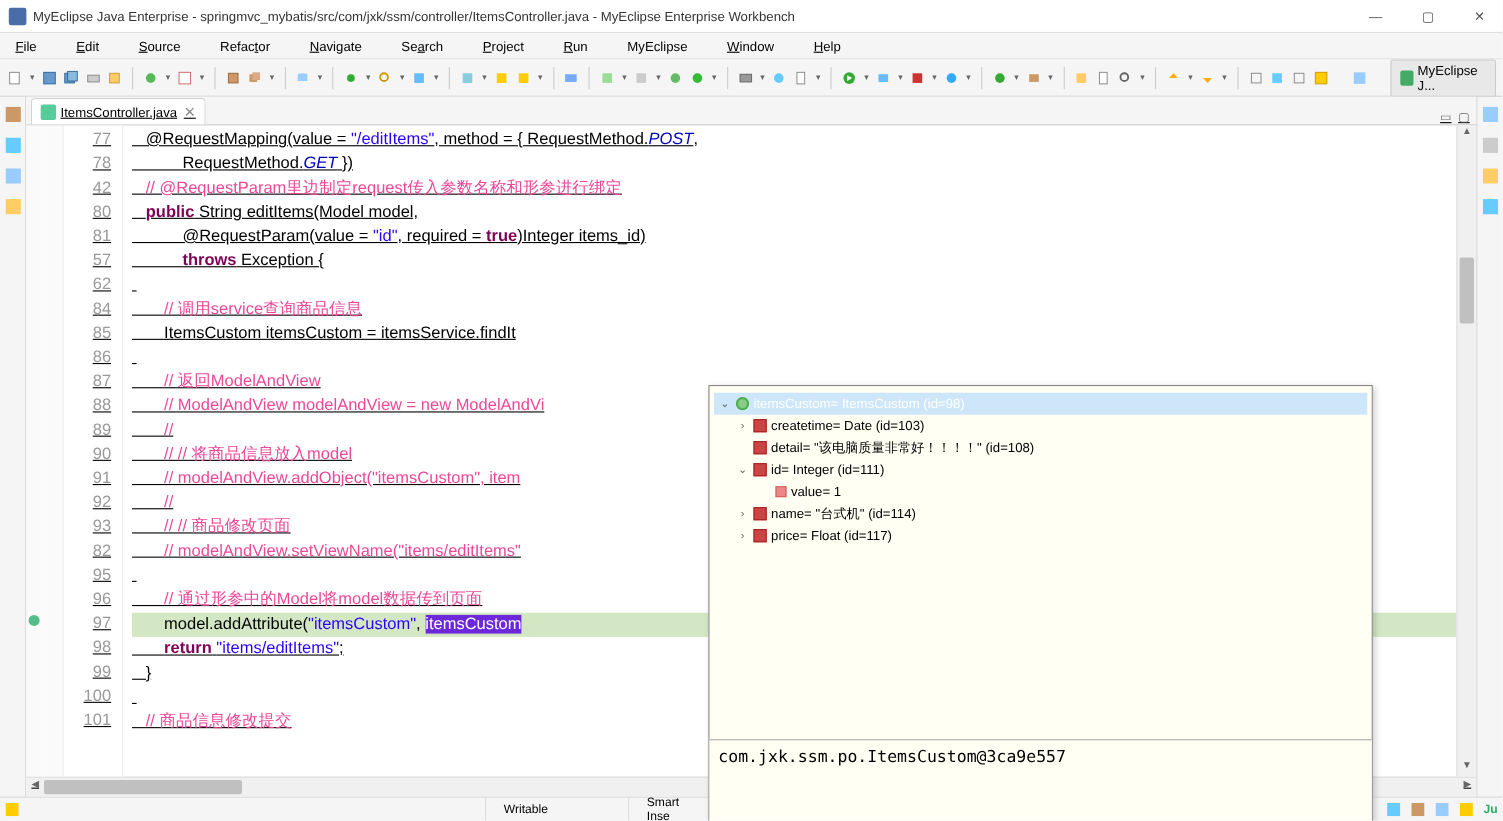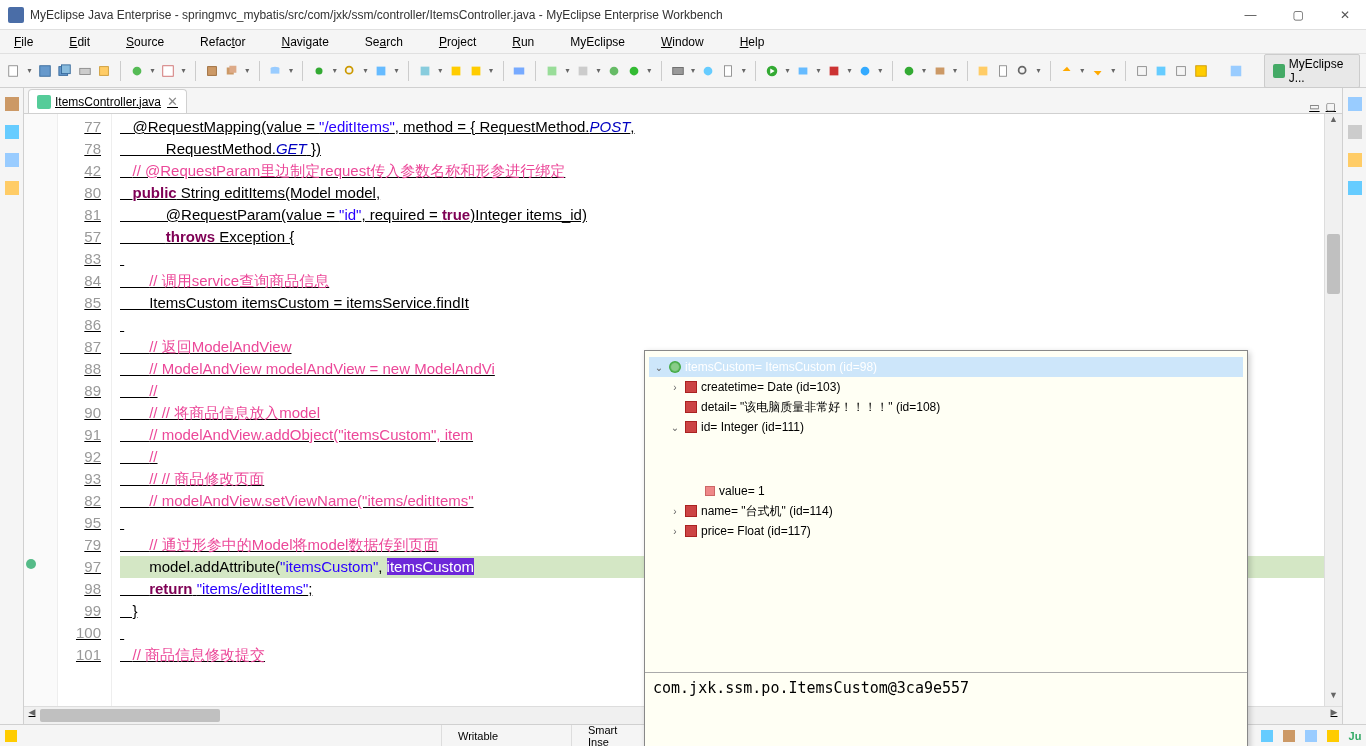--- a/index.html
+++ b/index.html
@@ -62,21 +62,21 @@
 .debug-tree { flex: 1; padding: 6px 4px; font-size: 12px; overflow: auto; }
 .tree-row { display: flex; align-items: center; height: 20px; gap: 4px; cursor: default; padding-left: 4px; }
 .tree-row.sel { background: #cde6fa; }
 .tree-toggle { width: 12px; text-align: center; color: #666; font-size: 10px; cursor: pointer; }
 .tree-icon { width: 12px; height: 12px; display: inline-block; }
 .ti-green { background: radial-gradient(circle, #8c8 40%, #4a4 60%); border-radius: 50%; }
 .ti-red { background: #c44; border: 1px solid #a22; }
 .ti-prim { background: #e88; border: 1px solid #c66; width: 10px; height: 10px; }
 .tree-label { white-space: nowrap; }
 .tree-row.d1 { padding-left: 20px; }
-.tree-row.d2 { padding-left: 40px; margin-top: 44px; }
+.tree-row.d2 { padding-left: 40px; }
 .debug-detail { height: 120px; border-top: 1px solid #aaa; padding: 6px 8px; font-family: Consolas, monospace; font-size: 15px; background: #fffff4; }
 
 .statusbar { height: 22px; background: #f5f5f5; border-top: 1px solid #d0d0d0; display: flex; align-items: center; font-size: 11px; }
 .statusbar .seg { padding: 0 16px; border-right: 1px solid #ddd; height: 100%; display: flex; align-items: center; }
 .statusbar .fill { flex: 1; }
 .statusbar .sicon { width: 14px; height: 14px; margin: 0 4px; cursor: pointer; display: inline-flex; align-items: center; justify-content: center; }
 .statusbar .watermark { color: #bbb; margin-right: 12px; font-size: 11px; }
 
 .marker-col { width: 14px; background: #fafafa; position: relative; }
 .marker-col .bp { position: absolute; left: 2px; width: 10px; height: 10px; background: #5b8; border-radius: 50%; }
@@ -400,34 +400,34 @@
         <div class="bp" style="top:445px"></div>
       </div>
       <div class="ruler"></div>
       <div class="gutter" id="gutter">
           <div>77</div>
           <div>78</div>
           <div>42</div>
           <div>80</div>
           <div>81</div>
           <div>57</div>
-          <div>83</div>
+          <div>62</div>
           <div>84</div>
           <div>85</div>
           <div>86</div>
           <div>87</div>
           <div>88</div>
           <div>89</div>
           <div>90</div>
           <div>91</div>
           <div>92</div>
           <div>93</div>
           <div>82</div>
           <div>95</div>
-          <div>79</div>
+          <div>96</div>
           <div>97</div>
           <div>98</div>
           <div>99</div>
           <div>100</div>
           <div>101</div>
         </div>
       <div class="code" id="code"><div>   @RequestMapping(value = <span class="str">"/editItems"</span>, method = { RequestMethod.<span class="const">POST</span>,</div><div>           RequestMethod.<span class="const">GET</span> })</div><div>   <span class="cmt">// @RequestParam里边制定request传入参数名称和形参进行绑定</span></div><div>   <span class="kw">public</span> String editItems(Model model,</div><div>           @RequestParam(value = <span class="str">"id"</span>, required = <span class="kw">true</span>)Integer items_id)</div><div>           <span class="kw">throws</span> Exception {</div><div> </div><div>       <span class="cmt">// 调用service查询商品信息</span></div><div>       ItemsCustom itemsCustom = itemsService.findIt</div><div> </div><div>       <span class="cmt">// 返回ModelAndView</span></div><div>       <span class="cmt">// ModelAndView modelAndView = new ModelAndVi</span></div><div>       <span class="cmt">//</span></div><div>       <span class="cmt">// // 将商品信息放入model</span></div><div>       <span class="cmt">// modelAndView.addObject("itemsCustom", item</span></div><div>       <span class="cmt">//</span></div><div>       <span class="cmt">// // 商品修改页面</span></div><div>       <span class="cmt">// modelAndView.setViewName("items/editItems"</span></div><div> </div><div>       <span class="cmt">// 通过形参中的Model将model数据传到页面</span></div><div class="hl-line">       model.addAttribute(<span class="str">"itemsCustom"</span>, <span class="sel">itemsCustom</span></div><div>       <span class="kw">return</span> <span class="str">"items/editItems"</span>;</div><div>   }</div><div> </div><div>   <span class="cmt">// 商品信息修改提交</span></div></div>
       <div class="vscroll">
         <div class="arrow up">▲</div>
         <div class="thumb"></div>

